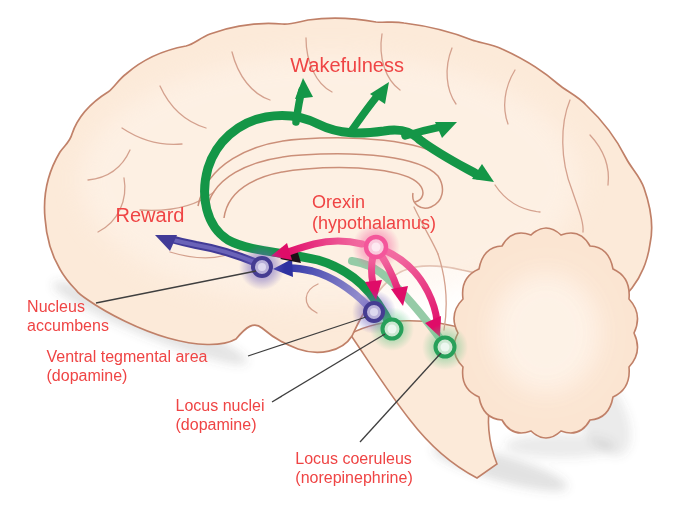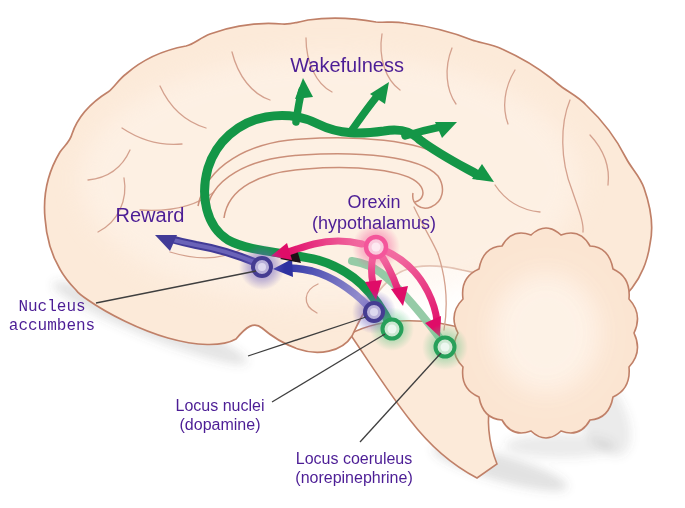--- a/index.html
+++ b/index.html
@@ -3,21 +3,21 @@
 <meta charset="utf-8">
 <style>
   html,body{margin:0;padding:0;background:#ffffff;}
   #stage{
     position:relative;width:685px;height:508px;background:#ffffff;overflow:hidden;
     font-family:"Liberation Sans","DejaVu Sans",sans-serif;color:#111;
   }
   #brain-svg{position:absolute;left:0;top:0;}
   .lbl{
     position:absolute;transform:translate(-50%,-50%);
-    text-align:center;white-space:nowrap;color:#4c1d95;line-height:1.16;
+    text-align:left;white-space:nowrap;color:#ef4444;line-height:1.16;
   }
   .lbl.big{font-size:20px;}
   .lbl.med{font-size:18px;}
   .lbl.small{font-size:16px;}
   .lbl span{display:block;}
 </style>
 </head>
 <body>
 
 <div id="stage">
@@ -186,25 +186,29 @@
 </svg>
 
 <div class="lbl big" style="left:347px;top:66px;">Wakefulness</div>
 <div class="lbl big" style="left:150px;top:216px;">Reward</div>
 
 <div class="lbl med" style="left:374px;top:213px;">
   <span>Orexin</span>
   <span>(hypothalamus)</span>
 </div>
 
-<div class="lbl small" style="left:52px;top:317px;font-family:Liberation Mono, monospace;">
+<div class="lbl small" style="left:68px;top:317px;">
   <span>Nucleus</span>
   <span>accumbens</span>
 </div>
 
+<div class="lbl small" style="left:127px;top:367px;">
+  <span>Ventral tegmental area</span>
+  <span>(dopamine)</span>
+</div>
 
 <div class="lbl small" style="left:220px;top:416px;">
   <span>Locus nuclei</span>
   <span>(dopamine)</span>
 </div>
 
 <div class="lbl small" style="left:319px;top:469px;margin-left:35px;">
   <span>Locus coeruleus</span>
   <span>(norepinephrine)</span>
 </div>

